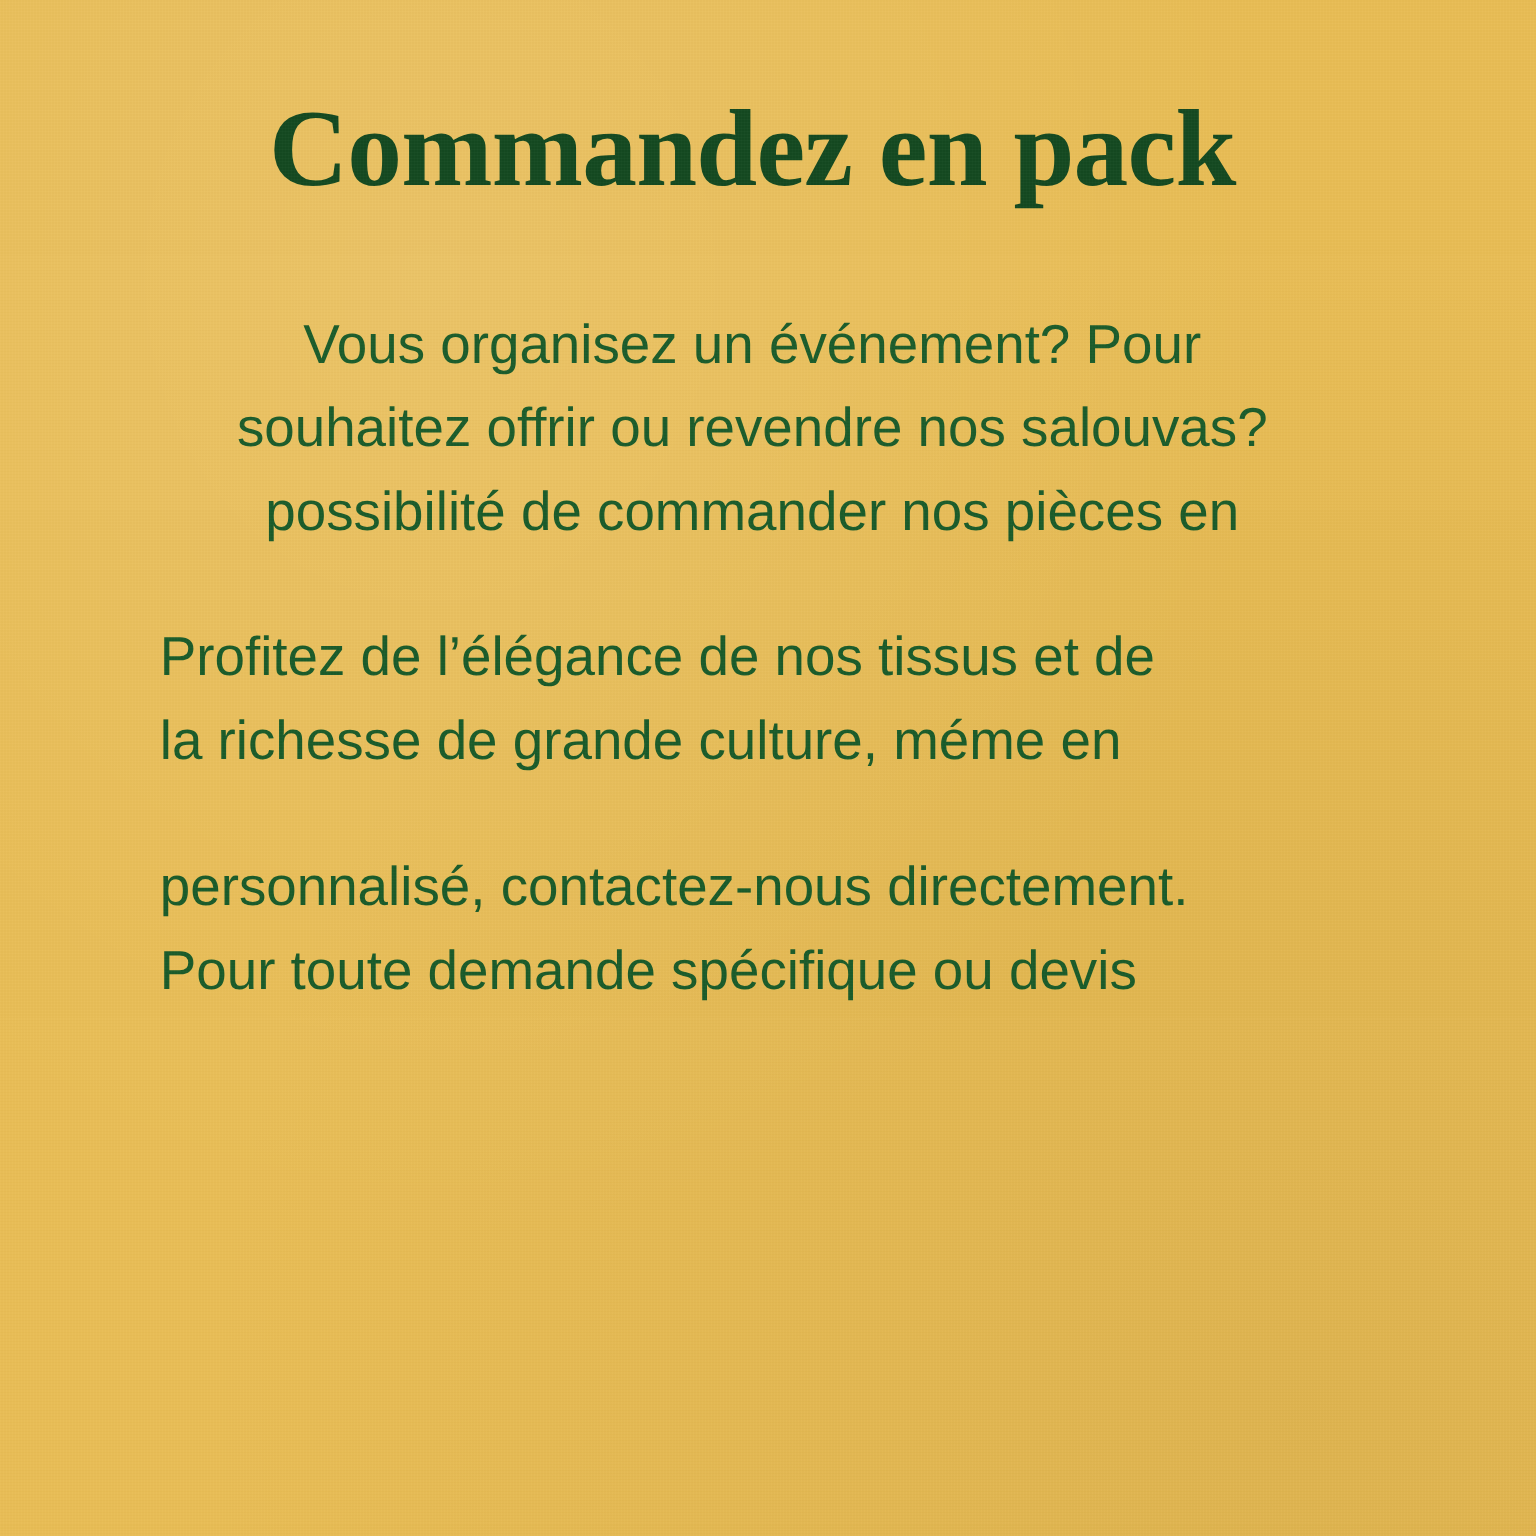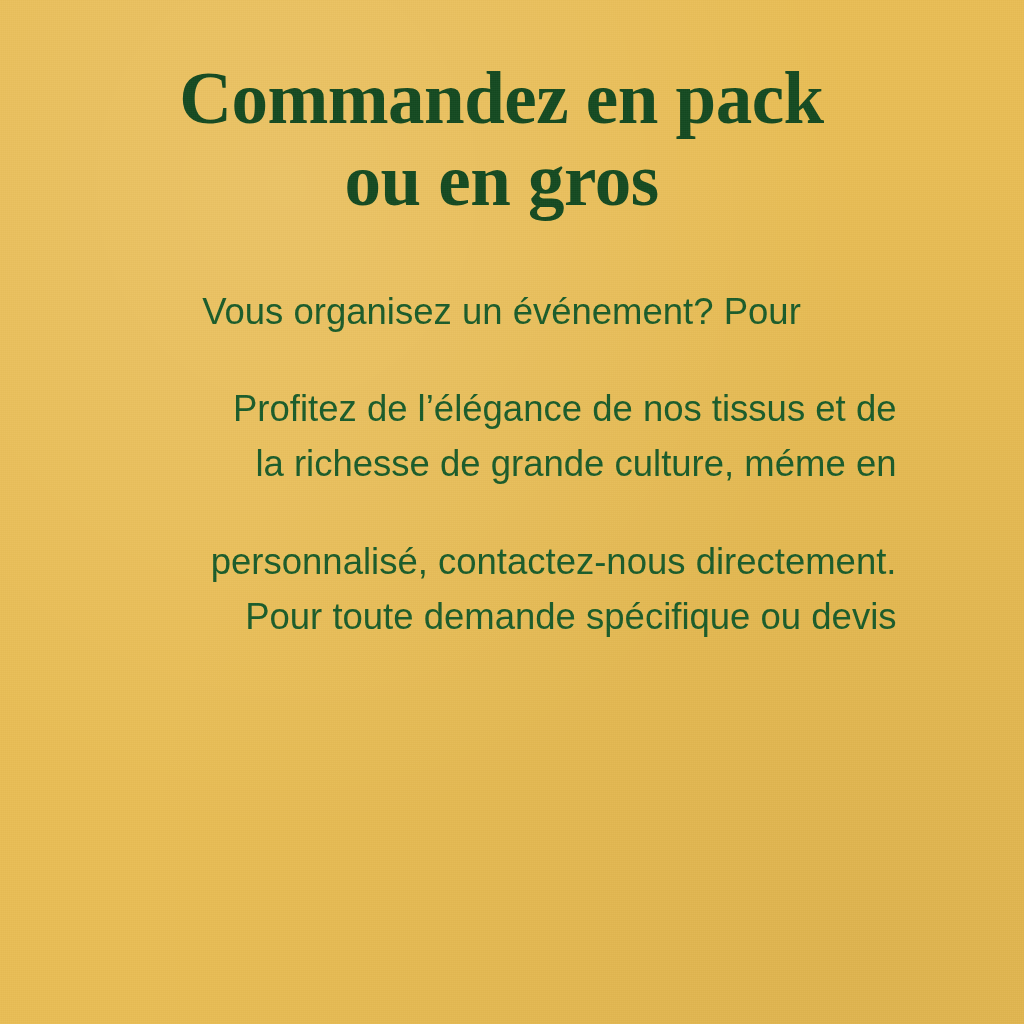--- a/index.html
+++ b/index.html
@@ -66,43 +66,44 @@
   .para:last-child {
     margin-bottom: 0;
   }
   .para.p1 {
     text-align: center;
   }
   .para.p1 .l {
     display: block;
   }
   .para.p2, .para.p3 {
-    text-align: right;
+    text-align: left;
   }
   .para .l {
     display: block;
   }
   strong {
     font-weight: bold;
   }
 </style>
 </head>
 <body>
 
 <div class="poster">
 
   <h1 class="headline">
     <span class="line">Commandez en pack</span>
-    <span class="line">ou en gros</span>
   </h1>
 
   <div class="body-copy">
 
     <p class="para p1">
       <span class="l">Vous organisez un événement? Pour</span>
+      <span class="l">souhaitez offrir ou revendre nos salouvas?</span>
+      <span class="l">possibilité de commander nos pièces en</span>
     </p>
 
     <p class="para p2">
       <span class="l">Profitez de l’élégance de nos tissus et de</span>
       <span class="l">la richesse de grande culture, méme en</span>
     </p>
 
     <p class="para p3">
       <span class="l">personnalisé, contactez-nous directement.</span>
       <span class="l">Pour toute demande spécifique ou devis</span>

